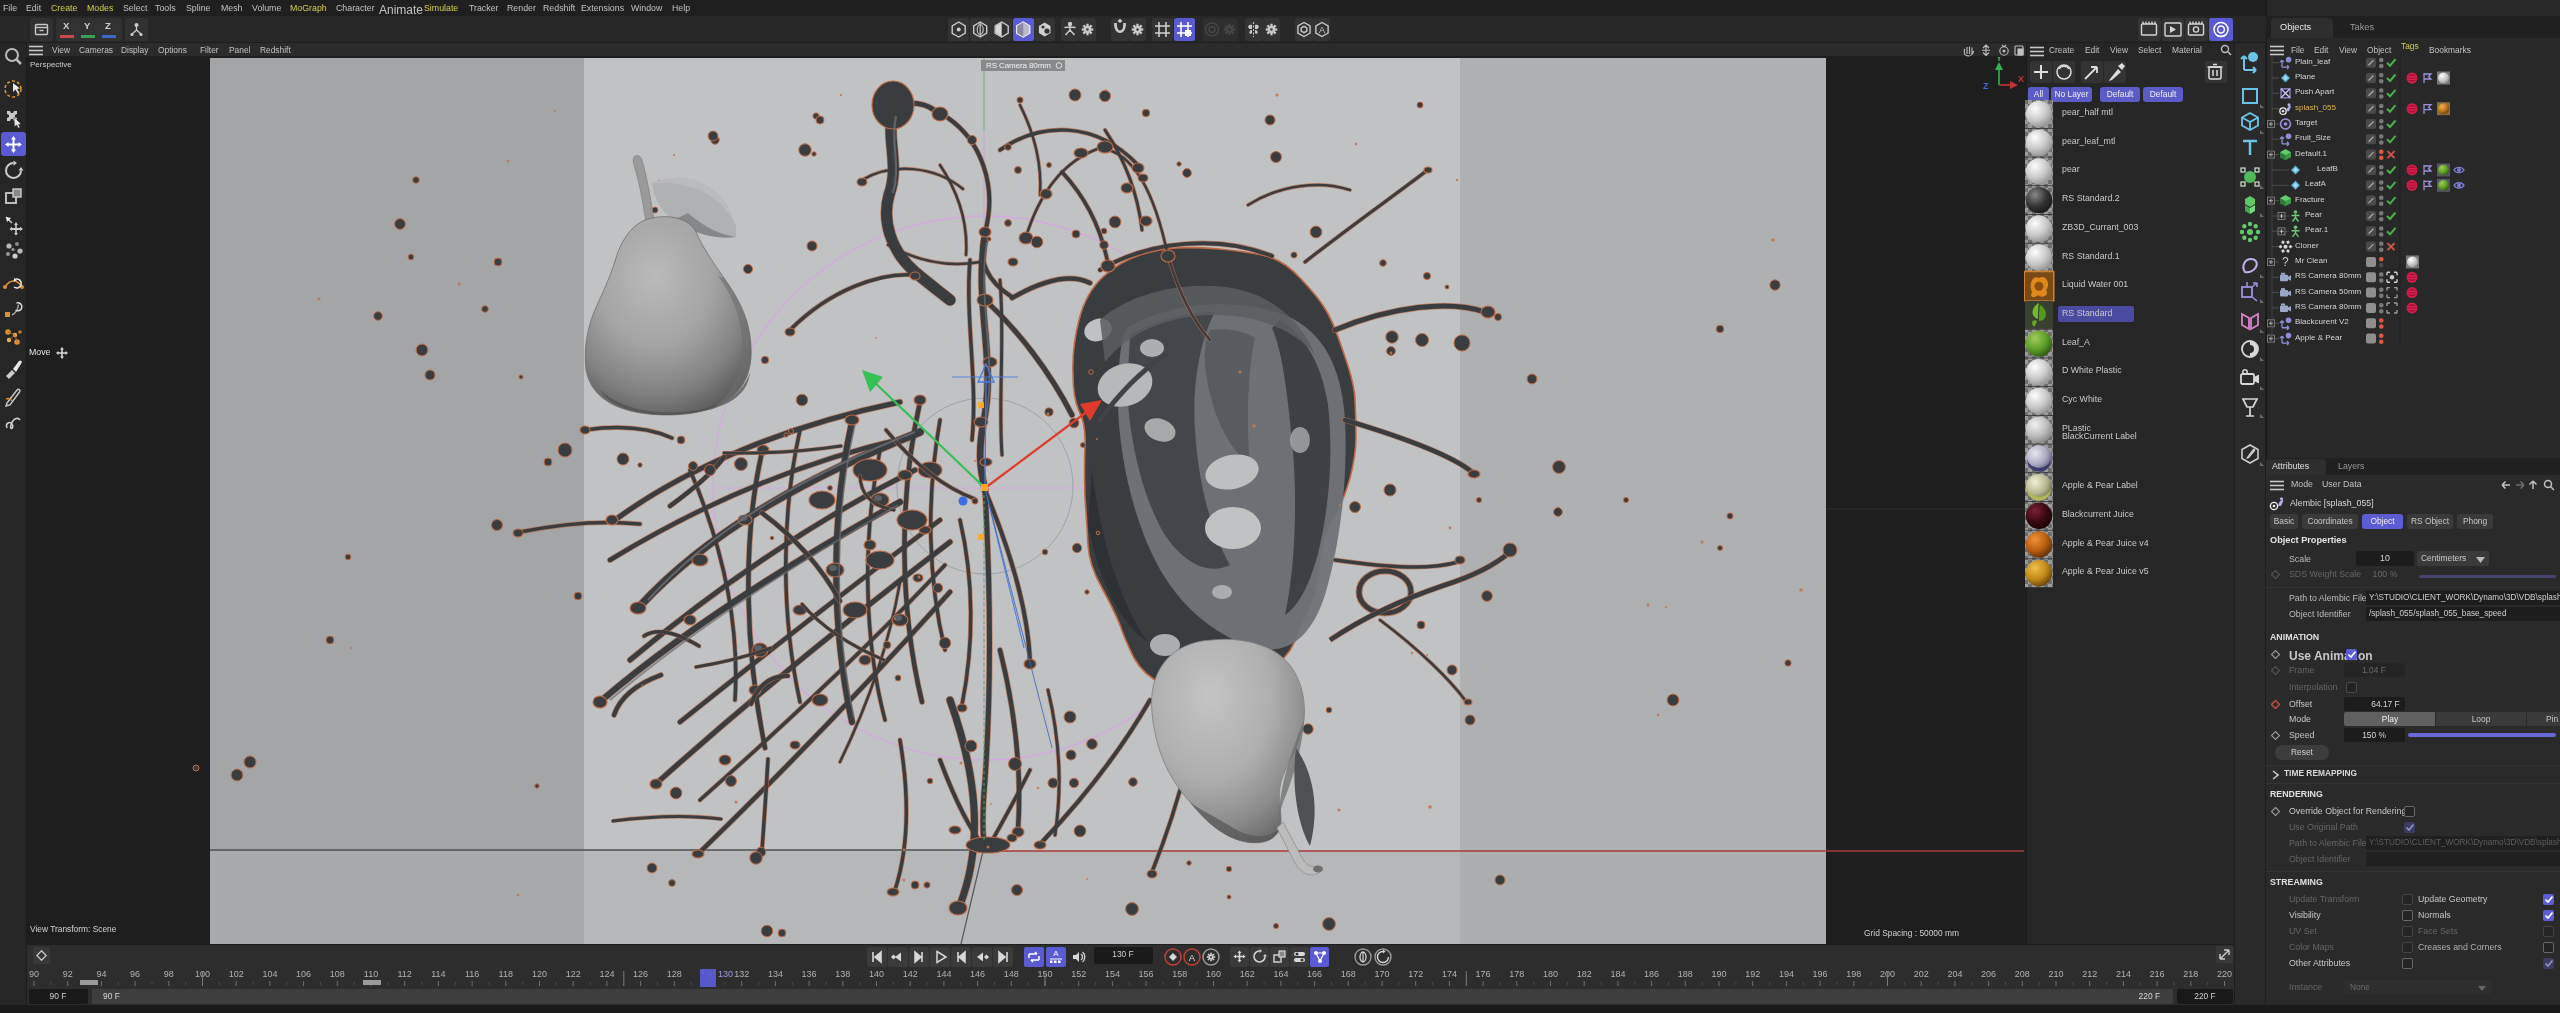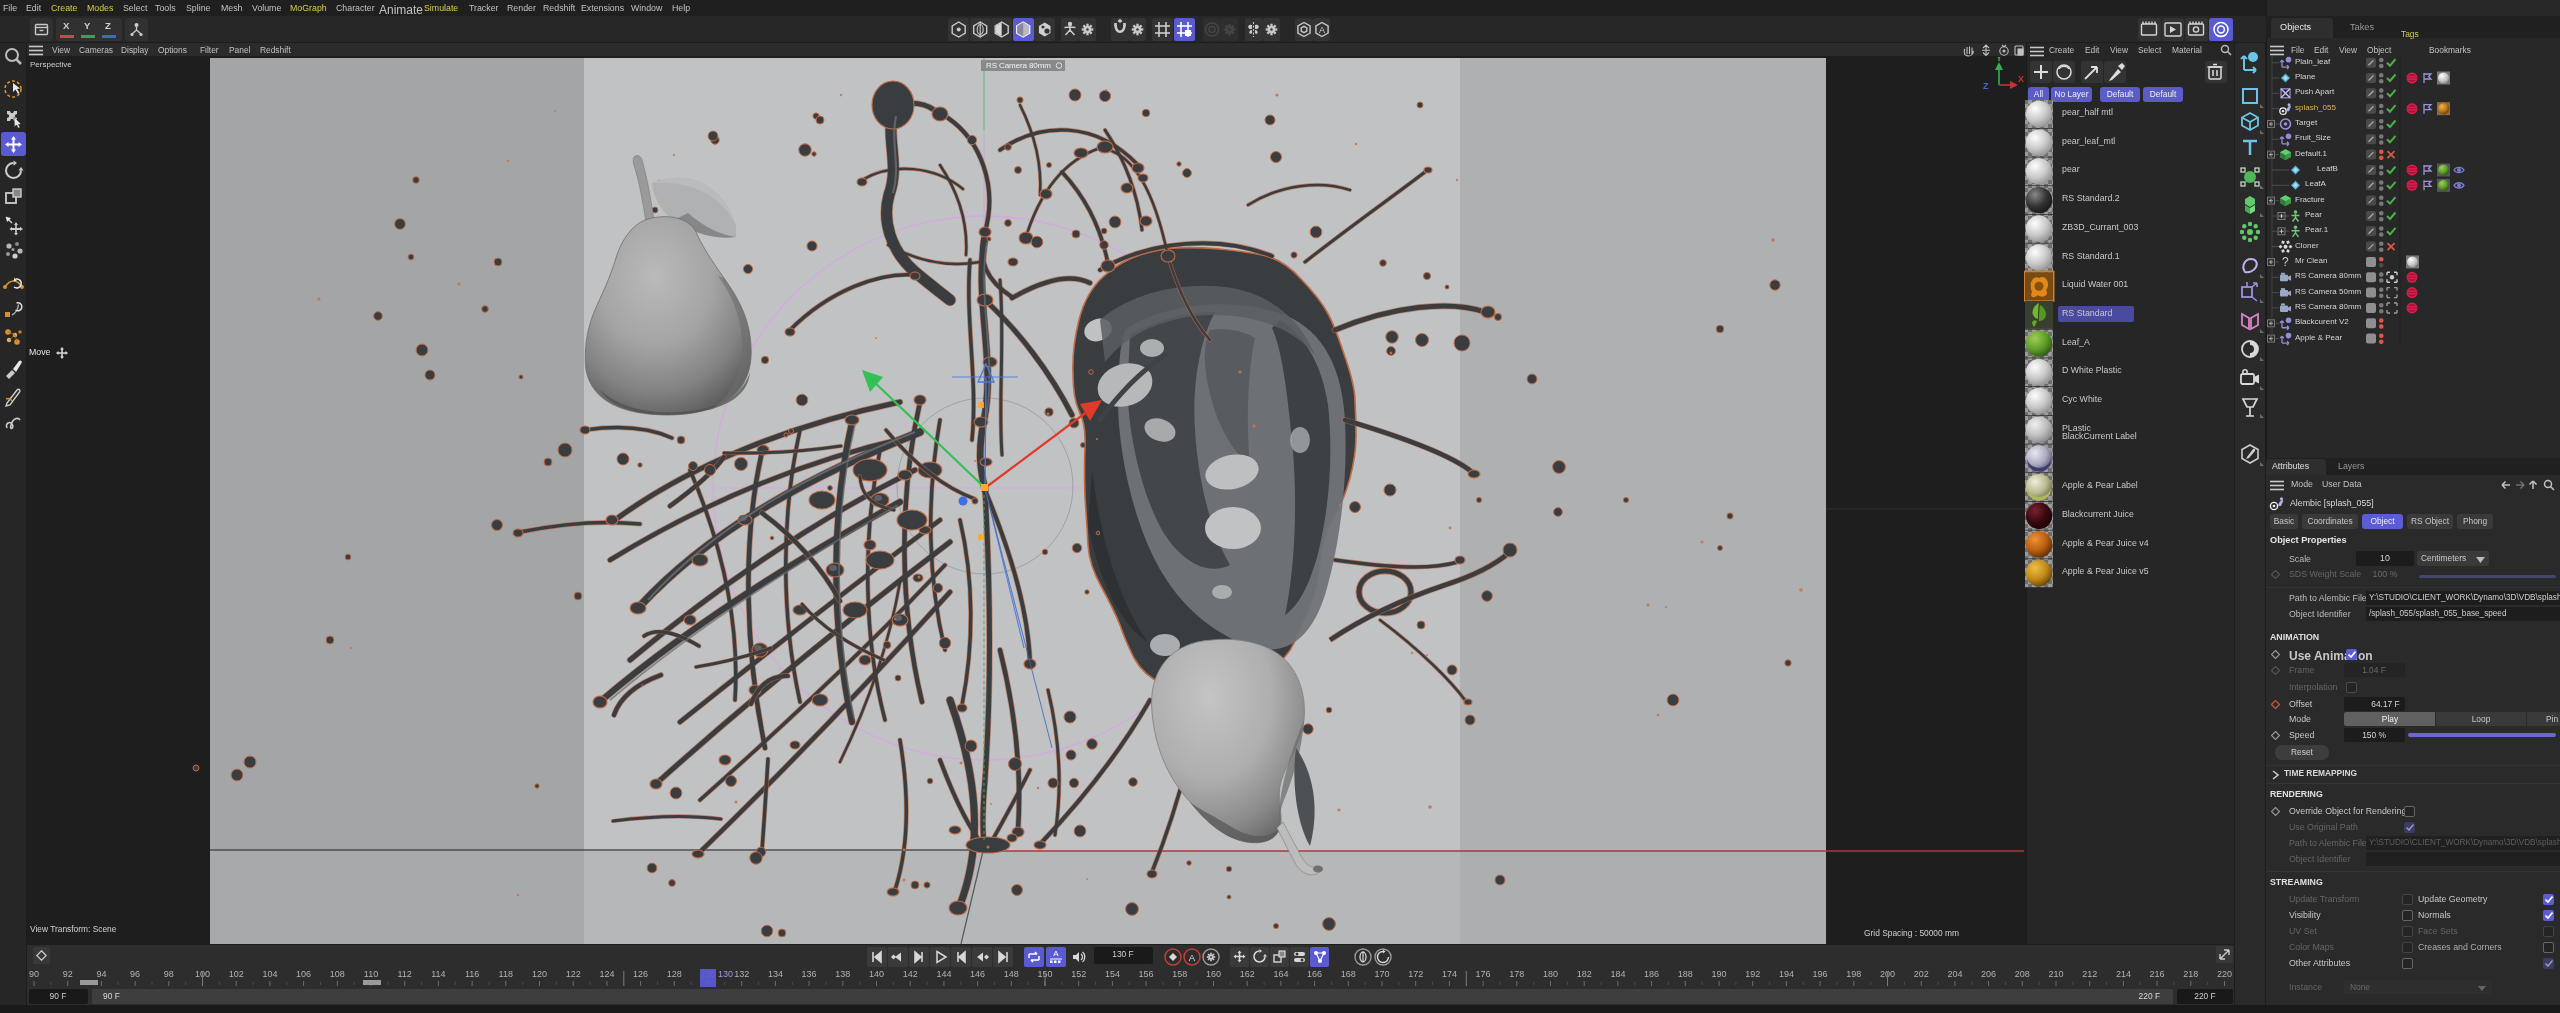--- a/index.html
+++ b/index.html
@@ -1019,21 +1019,21 @@
     <g stroke="#c8c8c8" stroke-width="1.6">
       <line x1="0" y1="1.5" x2="14" y2="1.5"></line>
       <line x1="0" y1="5.5" x2="14" y2="5.5"></line>
       <line x1="0" y1="9.5" x2="14" y2="9.5"></line>
     </g>
   </svg>
 <div class="txt" style="left:2291px;top:46px;font-size:8.4px;color:#c2c2c2;font-weight:normal;">File</div>
 <div class="txt" style="left:2314px;top:46px;font-size:8.4px;color:#c2c2c2;font-weight:normal;">Edit</div>
 <div class="txt" style="left:2339px;top:46px;font-size:8.4px;color:#c2c2c2;font-weight:normal;">View</div>
 <div class="txt" style="left:2367px;top:46px;font-size:8.4px;color:#c2c2c2;font-weight:normal;">Object</div>
-<div class="txt" style="left:2401px;top:30px;font-size:8.4px;color:#d3cf4e;font-weight:normal;">Tags</div>
+<div class="txt" style="left:2401px;top:42px;font-size:8.4px;color:#d3cf4e;font-weight:normal;">Tags</div>
 <div class="txt" style="left:2429px;top:46px;font-size:8.4px;color:#c2c2c2;font-weight:normal;">Bookmarks</div>
 <div class="txt" style="left:2295px;top:57.665px;font-size:8.0px;color:#d5d5d5;font-weight:normal;">Plain_leaf</div>
 <div class="txt" style="left:2295px;top:72.995px;font-size:8.0px;color:#d5d5d5;font-weight:normal;">Plane</div>
 <div class="txt" style="left:2295px;top:88.325px;font-size:8.0px;color:#d5d5d5;font-weight:normal;">Push Apart</div>
 <div class="txt" style="left:2295px;top:103.65500000000002px;font-size:8.0px;color:#ddb64a;font-weight:normal;">splash_055</div>
 <div class="txt" style="left:2295px;top:118.985px;font-size:8.0px;color:#d5d5d5;font-weight:normal;">Target</div>
 <div class="txt" style="left:2295px;top:134.315px;font-size:8.0px;color:#d5d5d5;font-weight:normal;">Fruit_Size</div>
 <div class="txt" style="left:2295px;top:149.645px;font-size:8.0px;color:#d5d5d5;font-weight:normal;">Default.1</div>
 <div class="txt" style="left:2305px;top:164.975px;font-size:8.0px;color:#d5d5d5;font-weight:normal;padding-left:12px;">LeafB</div>
 <div class="txt" style="left:2305px;top:180.30499999999998px;font-size:8.0px;color:#d5d5d5;font-weight:normal;">LeafA</div>

